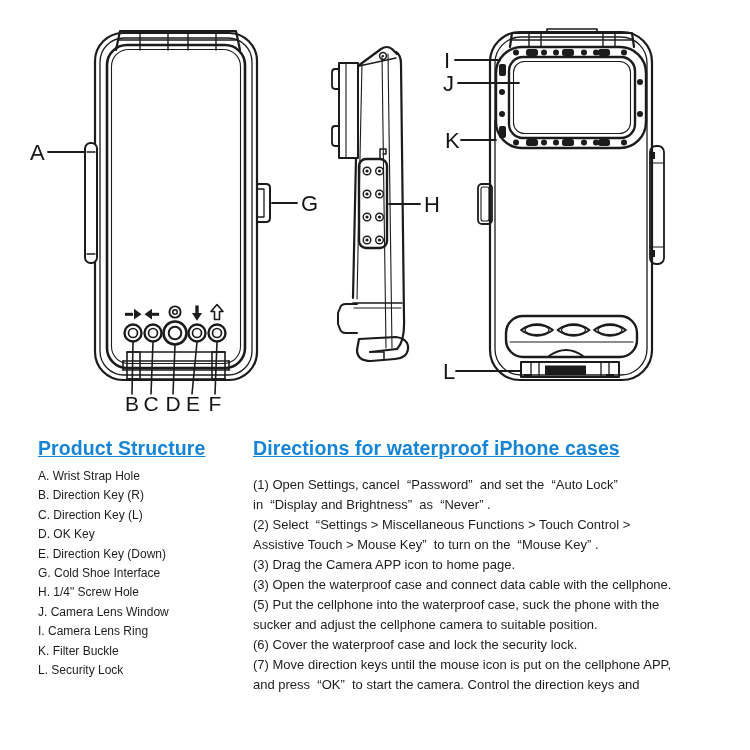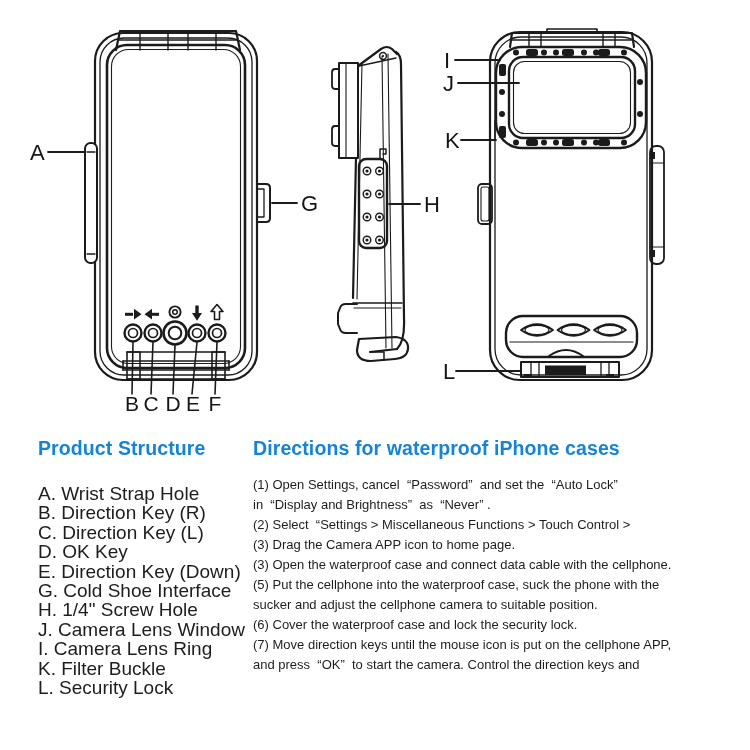--- a/index.html
+++ b/index.html
@@ -6,23 +6,23 @@
   body{width:750px;height:750px;position:relative;overflow:hidden;
        font-family:"Liberation Sans",sans-serif;}
   .diagram-wrap{position:absolute;left:0;top:0;width:750px;height:432px;}
   svg{display:block;}
   svg text{font-family:"Liberation Sans",sans-serif;fill:#161616;}
   .callout{font-size:22px;}
   .btn-letter{font-size:21px;}
   .content-col{position:absolute;color:#1d1d1d;}
   .col-left{left:38px;top:437px;width:235px;}
   .col-right{left:253px;top:437px;width:492px;}
-  h2.sec-title{margin:0;font-size:19.5px;font-weight:bold;color:#1583d6;letter-spacing:0.1px;}
-  ul.ps-list{margin:24px 0 0 0;padding:0;list-style:none;
-             font-size:19px;line-height:19.4px;color:#1d1d1d;}
+  h2.sec-title{margin:0;font-size:19.5px;font-weight:bold;color:#1583d6;letter-spacing:0.1px;text-decoration:underline;}
+  ul.ps-list{margin:7px 0 0 0;padding:0;list-style:none;
+             font-size:12px;line-height:19.4px;color:#1d1d1d;}
   .dir-lines{margin-top:15px;font-size:13px;line-height:20px;color:#1d1d1d;}
   .dir-line{white-space:pre;}
 </style>
 </head>
 <body>
 
 <div class="diagram-wrap">
 <svg width="750" height="432" viewBox="0 0 750 432" fill="none" stroke="#1b1b1b" stroke-width="2" stroke-linejoin="round" stroke-linecap="round">
 
   <g>
@@ -295,20 +295,21 @@
     <li>L. Security Lock</li>
   </ul>
 </section>
 
 <section class="content-col col-right">
   <h2 class="sec-title">Directions for waterproof iPhone cases</h2>
   <div class="dir-lines">
     <div class="dir-line">(1) Open Settings, cancel  “Password”  and set the  “Auto Lock”</div>
     <div class="dir-line">in  “Display and Brightness”  as  “Never” .</div>
     <div class="dir-line">(2) Select  “Settings &gt; Miscellaneous Functions &gt; Touch Control &gt;</div>
+    <div class="dir-line">Assistive Touch &gt; Mouse Key”  to turn on the  “Mouse Key” .</div>
     <div class="dir-line">(3) Drag the Camera APP icon to home page.</div>
     <div class="dir-line">(3) Open the waterproof case and connect data cable with the cellphone.</div>
     <div class="dir-line">(5) Put the cellphone into the waterproof case, suck the phone with the</div>
     <div class="dir-line">sucker and adjust the cellphone camera to suitable position.</div>
     <div class="dir-line">(6) Cover the waterproof case and lock the security lock.</div>
     <div class="dir-line">(7) Move direction keys until the mouse icon is put on the cellphone APP,</div>
     <div class="dir-line">and press  “OK”  to start the camera. Control the direction keys and</div>
   </div>
 </section>
 

